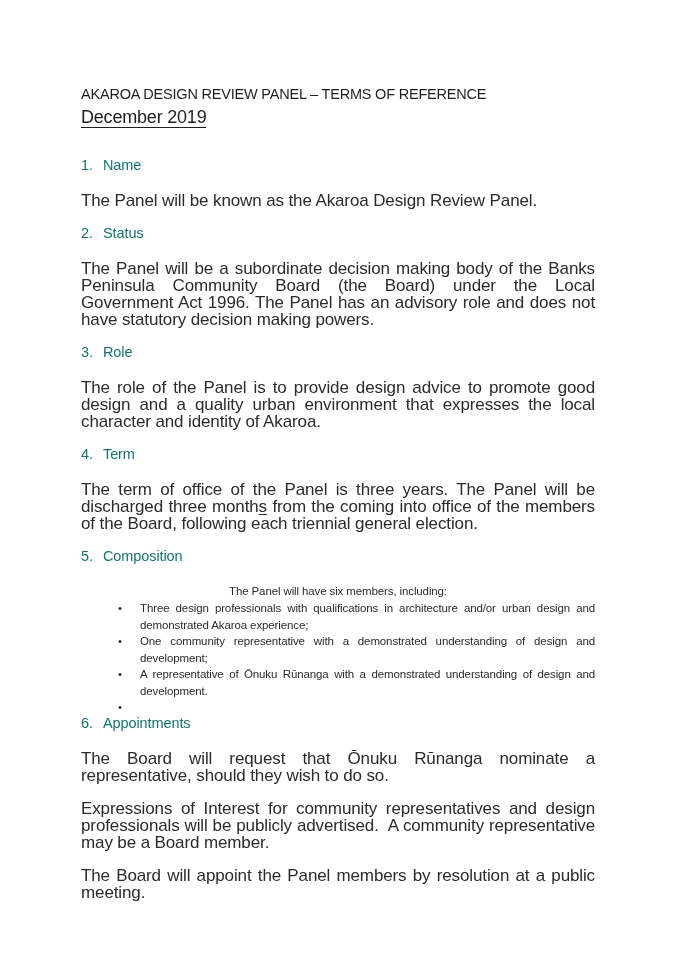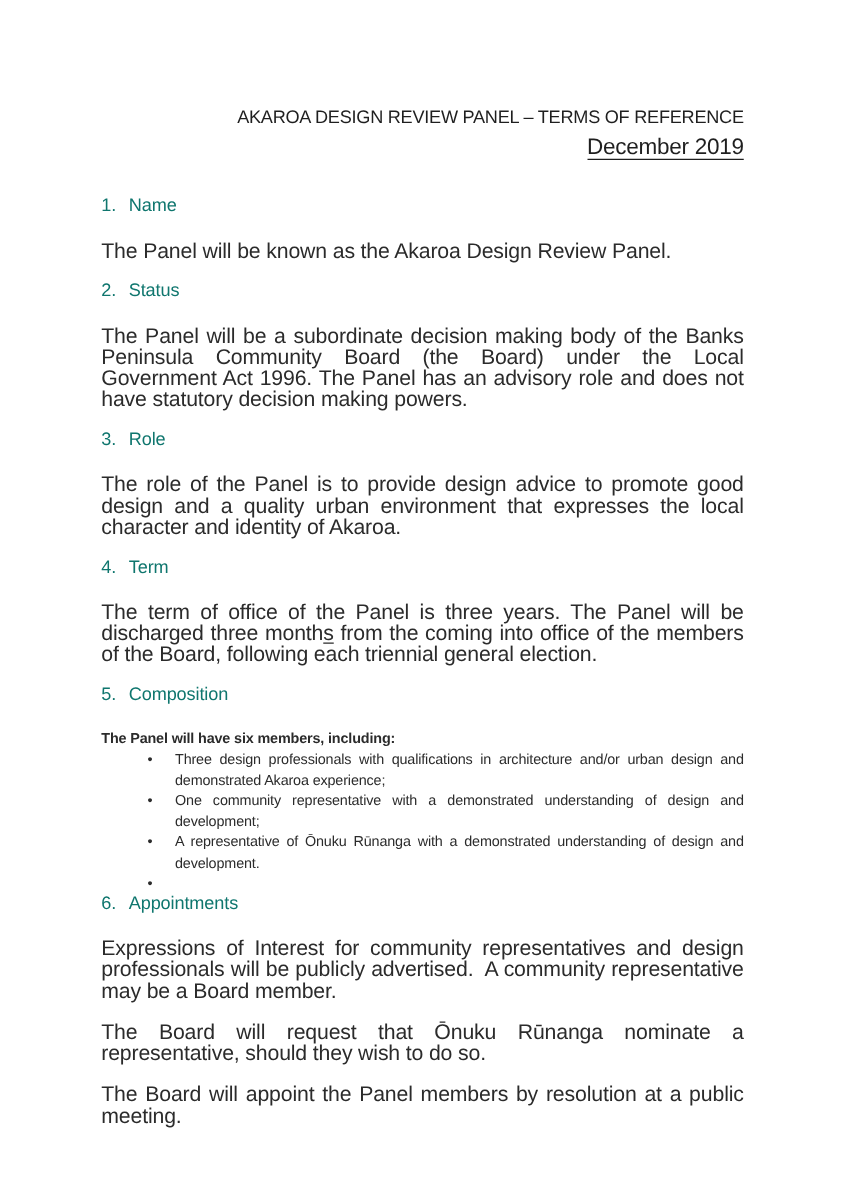--- a/index.html
+++ b/index.html
@@ -13,21 +13,21 @@
     height: 955px;
     margin: 0;
     background: #ffffff;
     box-sizing: border-box;
     padding: 83px 80px 0 81px;
     font-family: "Liberation Sans", sans-serif;
     color: #2b2b2b;
     overflow: hidden;
   }
   .title-block {
-    text-align: right;
+    text-align: left;
     margin: 0 0 28px 0;
     color: #1f1f1f;
   }
   .title-line1 {
     font-size: 14.5px;
     line-height: 23px;
     letter-spacing: -0.2px;
     font-weight: 400;
   }
   .title-line2 {
@@ -58,22 +58,21 @@
     line-height: 17px;
     letter-spacing: -0.12px;
     margin: 0 0 16px 0;
     text-align: justify;
   }
   p.lead-para {
     font-size: 11.5px;
     line-height: 17px;
     letter-spacing: -0.12px;
     margin: 0;
-    text-align: left;
-    font-weight: bold;
+    text-align: center;
   }
   .bullet-list {
     margin: 0 0 16px 0;
   }
   .bullet-item {
     position: relative;
     padding-left: 59px;
     font-size: 11.5px;
     line-height: 16.5px;
     letter-spacing: -0.12px;
@@ -139,17 +138,17 @@
       <span>A representative of Ōnuku Rūnanga with a demonstrated understanding of design and development.</span>
     </div>
     <div class="bullet-item">
       <span class="bullet-marker">•</span>
     </div>
   </div>
 
   <h2 class="sec-heading">
     <span class="sec-num">6.</span><span>Appointments</span>
   </h2>
+  <p class="body-para">The Board will request that Ōnuku Rūnanga nominate a representative, should they wish to do so.</p>
   <p class="body-para">Expressions of Interest for community representatives and design professionals will be publicly advertised.&nbsp; A community representative may be a Board member.</p>
-  <p class="body-para">The Board will request that Ōnuku Rūnanga nominate a representative, should they wish to do so.</p>
   <p class="body-para">The Board will appoint the Panel members by resolution at a public meeting.</p>
 
 </div>
 
 </body></html>

